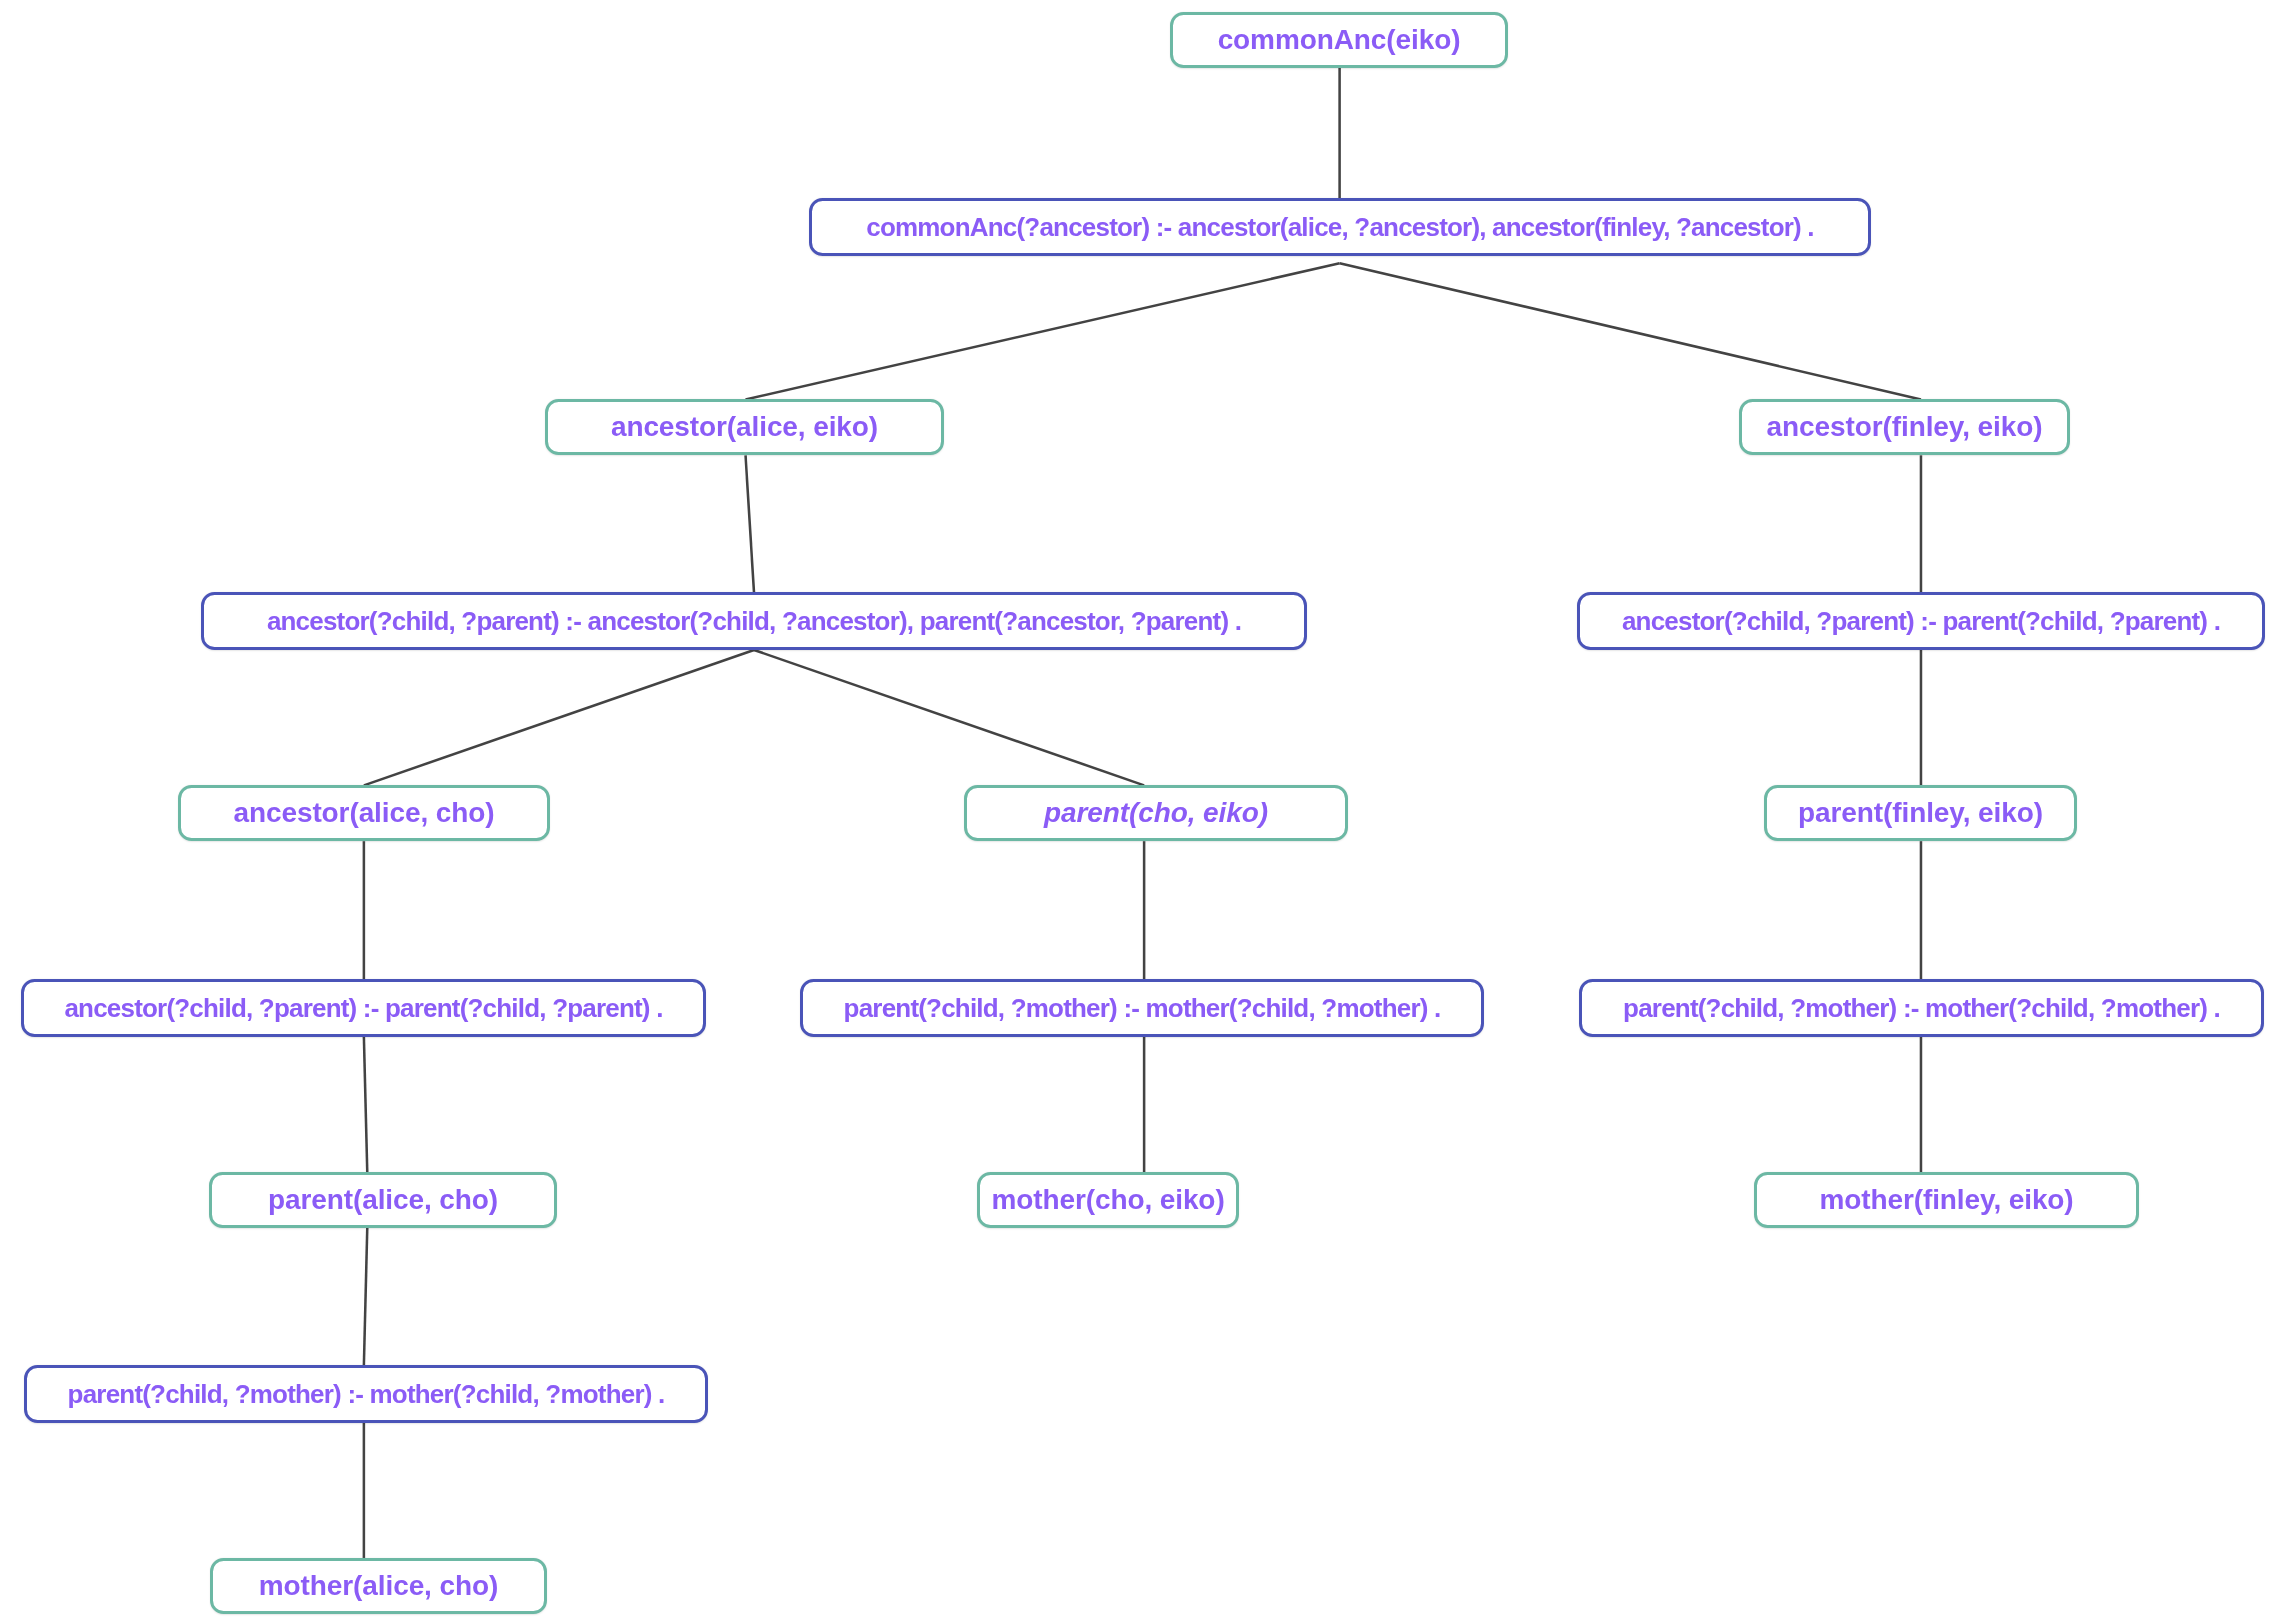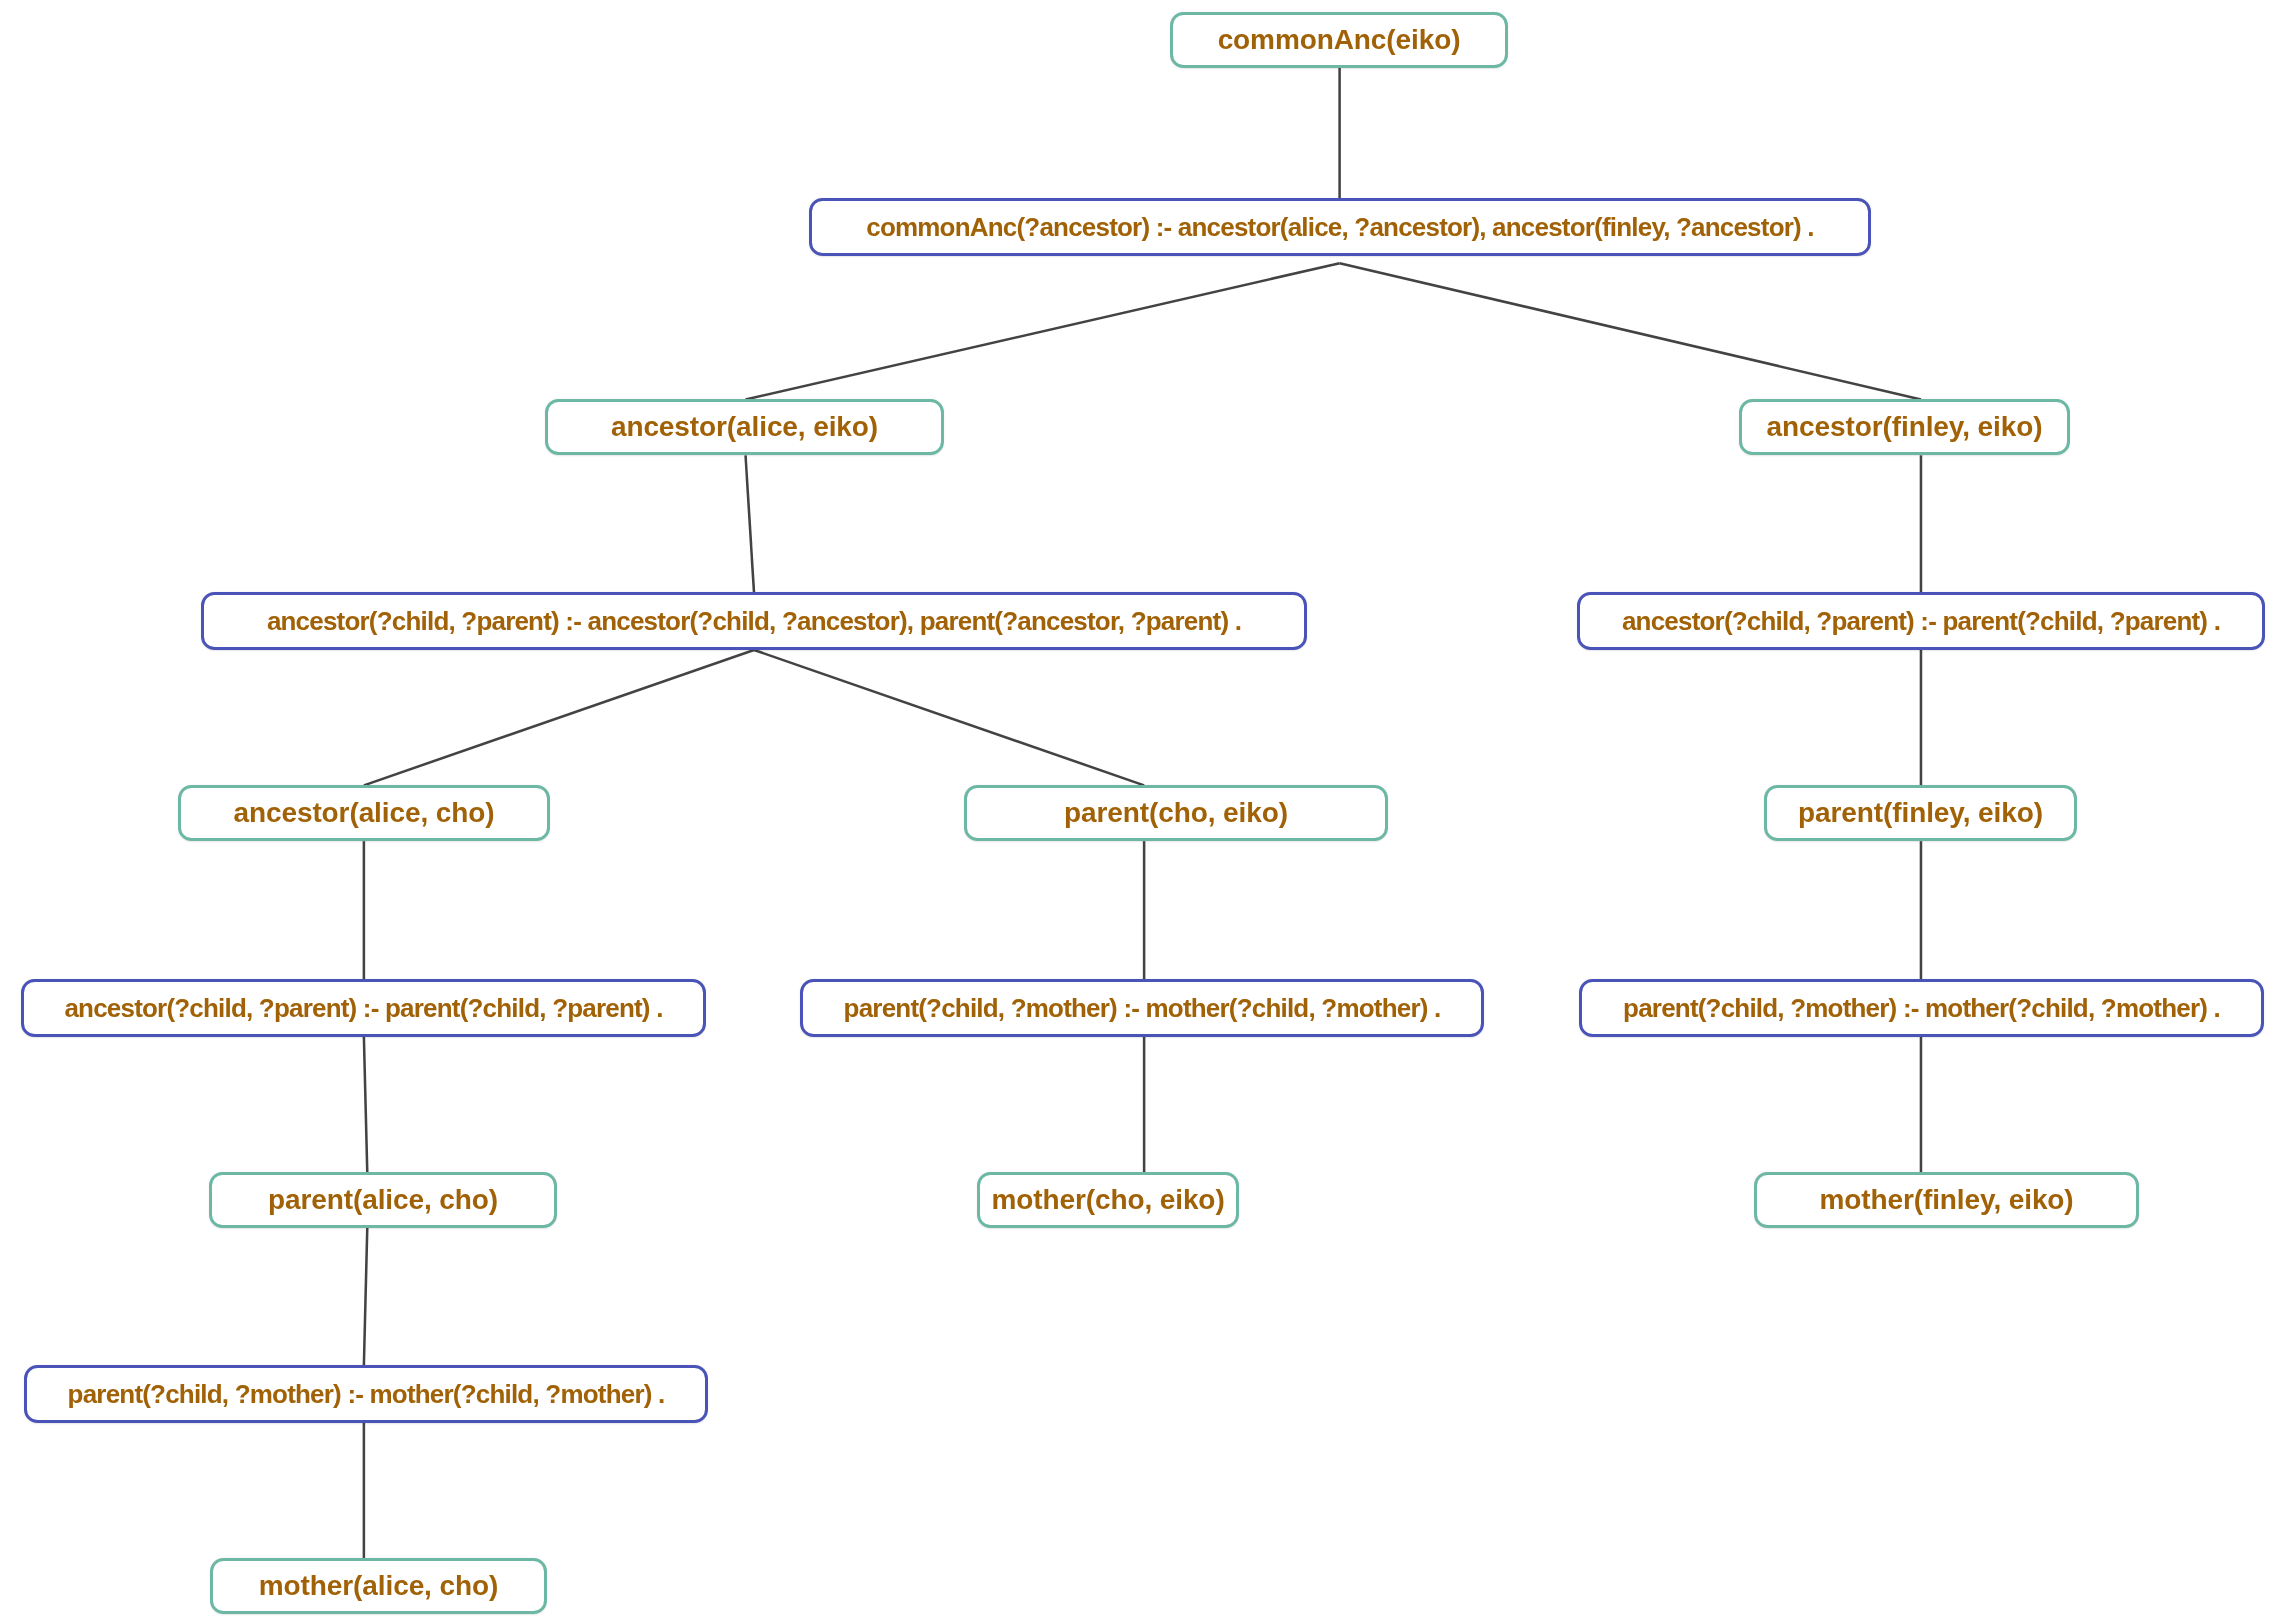--- a/index.html
+++ b/index.html
@@ -25,21 +25,21 @@
   }
   .node {
     position: absolute;
     box-sizing: border-box;
     display: flex;
     align-items: center;
     justify-content: center;
     background: #ffffff;
     border-radius: 13.5px;
     font-weight: bold;
-    color: #a16207;
+    color: #8b5cf6;
     white-space: nowrap;
     text-align: center;
     line-height: 1;
     box-shadow: 0 0.8px 1.7px rgba(0,0,0,0.10);
   }
   .node.goal {
     border: 3.4px solid #6cb8a4;
     font-size: 28px;
     height: 56px;
     letter-spacing: -0.1px;
@@ -92,21 +92,21 @@
       </div>
       <div class="node rule" style="left: 201px; top: 592px; width: 1106px;">
         <span class="node-label">ancestor(?child, ?parent) :- ancestor(?child, ?ancestor), parent(?ancestor, ?parent) .</span>
       </div>
       <div class="node rule" style="left: 1577px; top: 592px; width: 688px;">
         <span class="node-label">ancestor(?child, ?parent) :- parent(?child, ?parent) .</span>
       </div>
       <div class="node goal" style="left: 178px; top: 785px; width: 372px;">
         <span class="node-label">ancestor(alice, cho)</span>
       </div>
-      <div class="node goal" style="left: 964px; top: 785px; width: 424px;">
+      <div class="node goal" style="left: 964px; top: 785px; width: 384px; font-style: italic;">
         <span class="node-label">parent(cho, eiko)</span>
       </div>
       <div class="node goal" style="left: 1764px; top: 785px; width: 313px;">
         <span class="node-label">parent(finley, eiko)</span>
       </div>
       <div class="node rule" style="left: 21px; top: 979px; width: 685px;">
         <span class="node-label">ancestor(?child, ?parent) :- parent(?child, ?parent) .</span>
       </div>
       <div class="node rule" style="left: 800px; top: 979px; width: 684px;">
         <span class="node-label">parent(?child, ?mother) :- mother(?child, ?mother) .</span>

